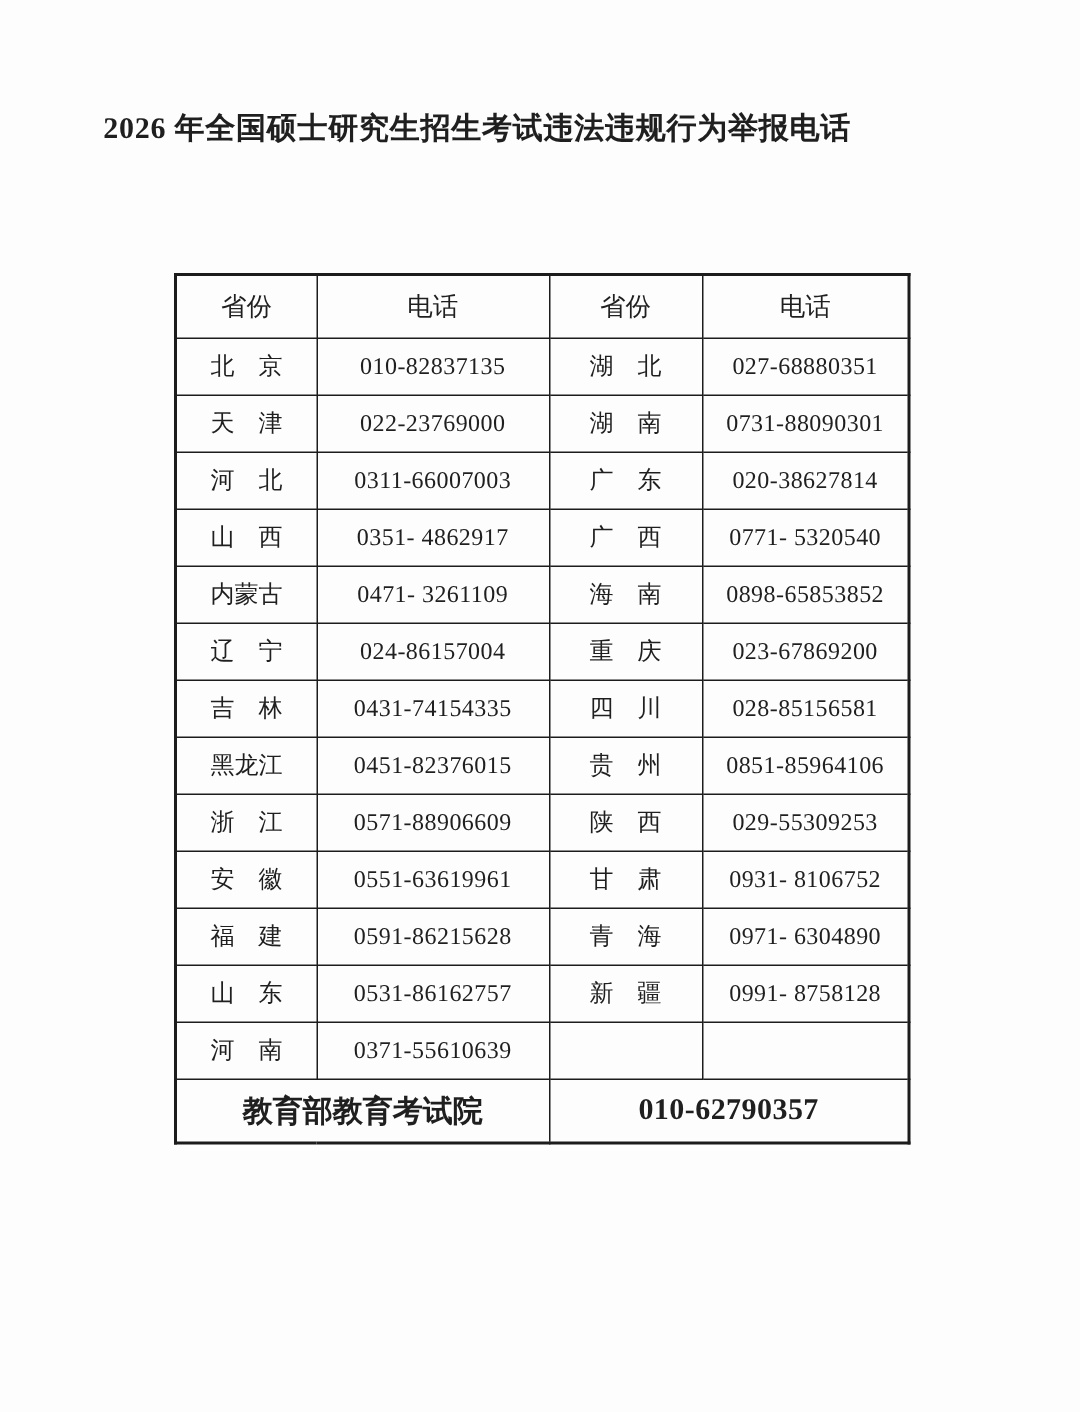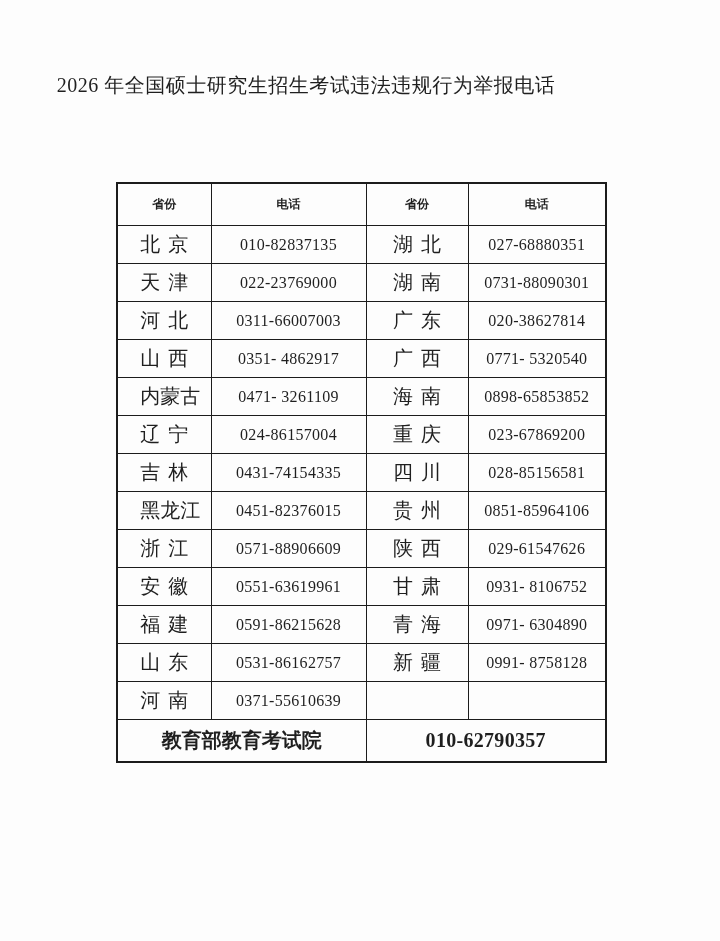--- a/index.html
+++ b/index.html
@@ -6,23 +6,23 @@
   body {
     width: 720px; height: 941px;
     background: #fdfdfd;
     color: #1f1f1f;
     font-family: "Liberation Serif", "DejaVu Serif", serif;
     position: relative;
   }
   .page { position: absolute; inset: 0; }
 
   .doc-title {
-    position: absolute; left: 4px; top: 72px; width: 604px;
+    position: absolute; left: 16px; top: 72px; width: 604px;
     text-align: center;
-    font-size: 20px; font-weight: 400;
+    font-size: 20px; font-weight: 700;
     letter-spacing: 0.5px;
   }
   .doc-subtitle {
     position: absolute; left: 0; top: 110px; width: 720px;
     text-align: center;
     font-size: 18px; font-weight: 400;
   }
 
   table.hotline {
     position: absolute; left: 116px; top: 182px;
@@ -33,25 +33,25 @@
   table.hotline th, table.hotline td {
     border: 1px solid #1c1c1c;
     text-align: center;
     vertical-align: middle;
     padding: 0;
     overflow: hidden;
     white-space: nowrap;
   }
   table.hotline th {
     height: 41px;
-    font-size: 12px;
-    font-weight: 700;
+    font-size: 17px;
+    font-weight: 400;
   }
   table.hotline tbody td { height: 37px; }
-  td.prov-cell  { font-size: 20px; }
+  td.prov-cell  { font-size: 16px; }
   td.phone-cell { font-size: 16px; letter-spacing: 0.3px; }
 
   
   .prov {
     display: inline-block;
     width: 48px;
     text-align: justify;
     text-align-last: justify;
   }
 
@@ -126,21 +126,21 @@
         <tr>
           <td class="prov-cell"><span class="prov">黑龙江</span></td>
           <td class="phone-cell">0451-82376015</td>
           <td class="prov-cell"><span class="prov">贵州</span></td>
           <td class="phone-cell">0851-85964106</td>
         </tr>
         <tr>
           <td class="prov-cell"><span class="prov">浙江</span></td>
           <td class="phone-cell">0571-88906609</td>
           <td class="prov-cell"><span class="prov">陕西</span></td>
-          <td class="phone-cell">029-61547626</td>
+          <td class="phone-cell">029-55309253</td>
         </tr>
         <tr>
           <td class="prov-cell"><span class="prov">安徽</span></td>
           <td class="phone-cell">0551-63619961</td>
           <td class="prov-cell"><span class="prov">甘肃</span></td>
           <td class="phone-cell">0931- 8106752</td>
         </tr>
         <tr>
           <td class="prov-cell"><span class="prov">福建</span></td>
           <td class="phone-cell">0591-86215628</td>

